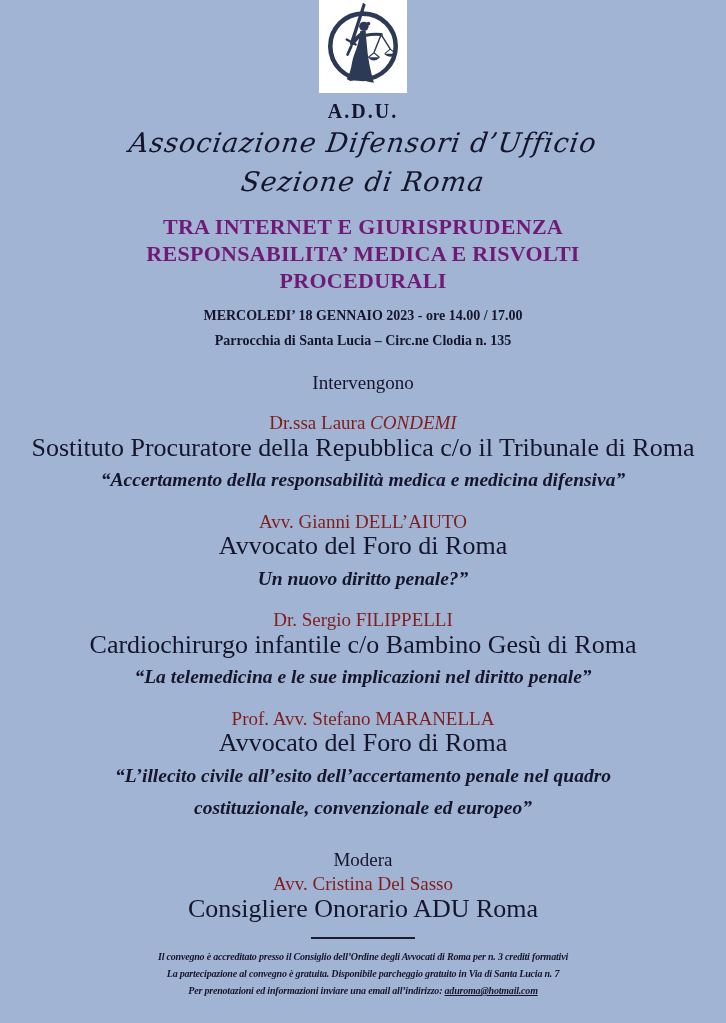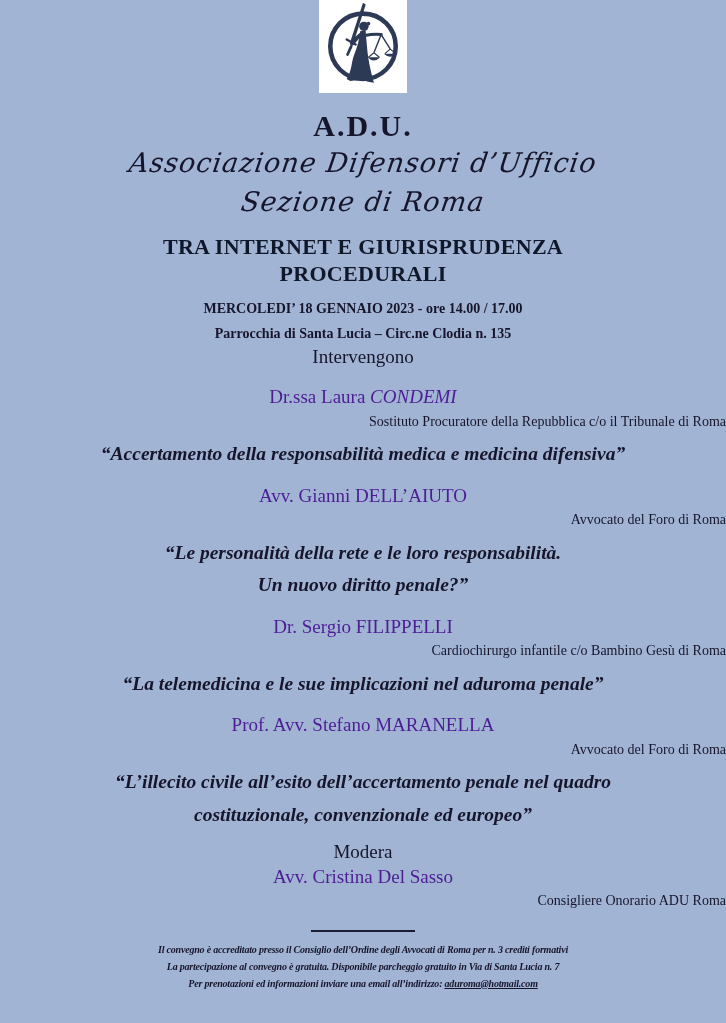--- a/index.html
+++ b/index.html
@@ -16,56 +16,57 @@
   .logo-box {
     width: 88px;
     height: 93px;
     margin: 0 auto;
     background: #ffffff;
     display: flex;
     align-items: center;
     justify-content: center;
   }
   .org-abbrev {
-    margin-top: 16px;
-    font-size: 30px;
+    margin-top: 7px;
+    font-size: 20px;
     font-weight: bold;
     letter-spacing: 2px;
   }
   .script-line {
     font-family: "DejaVu Serif", serif;
     font-style: italic;
     font-size: 27px;
     line-height: 39px;
     letter-spacing: 1px;
     transform: skewX(-8deg);
   }
   .event-title {
     margin-top: 12px;
-    color: #0f172a;
+    color: #701a75;
     font-weight: bold;
     font-size: 22px;
     line-height: 27px;
     letter-spacing: 0.3px;
   }
   .event-when {
     margin-top: 9px;
     font-weight: bold;
     font-size: 14px;
     line-height: 25px;
   }
   .speakers-heading {
+    margin-top: 19px;
     font-size: 19px;
   }
   .speaker { margin-top: 17px; line-height: 24.5px; }
-  .speaker-name { color: #4c1d95; font-size: 19px; }
+  .speaker-name { color: #7f1d1d; font-size: 19px; }
   .name-em { font-style: italic; }
-  .speaker-role { font-size: 14px; text-align: right; }
+  .speaker-role { font-size: 26px; }
   .speaker-talk { font-size: 19.5px; font-weight: bold; font-style: italic; margin-top: 8px; }
-  .moderator { margin-top: 13px; line-height: 24.5px; }
+  .moderator { margin-top: 27px; line-height: 24.5px; }
   .moderator-heading { font-size: 19px; }
   .separator {
     width: 104px;
     border: none;
     border-top: 2px solid #1c1c33;
     margin: 16px auto 0;
   }
   .footer {
     margin-top: 9px;
     font-weight: bold;
@@ -106,48 +107,48 @@
       </svg>
     </span>
   </div>
 
   <div class="org-abbrev">A.D.U.</div>
   <div class="script-line">Associazione Difensori d’Ufficio</div>
   <div class="script-line">Sezione di Roma</div>
 
   <div class="event-title">
     <div>TRA INTERNET E GIURISPRUDENZA</div>
+    <div>RESPONSABILITA’ MEDICA E RISVOLTI</div>
     <div>PROCEDURALI</div>
   </div>
 
   <div class="event-when">
     <div>MERCOLEDI’ 18 GENNAIO 2023 - ore 14.00 / 17.00</div>
     <div>Parrocchia di Santa Lucia – Circ.ne Clodia n. 135</div>
   </div>
 
   <div class="speakers-heading">Intervengono</div>
 
   <div class="speaker">
     <div class="speaker-name"><span>Dr.ssa Laura </span><span class="name-em">CONDEMI</span></div>
     <div class="speaker-role">Sostituto Procuratore della Repubblica c/o il Tribunale di Roma</div>
     <div class="speaker-talk">“Accertamento della responsabilità medica e medicina difensiva”</div>
 
   </div>
 
   <div class="speaker">
     <div class="speaker-name"><span>Avv. Gianni DELL’AIUTO</span></div>
     <div class="speaker-role">Avvocato del Foro di Roma</div>
-    <div class="speaker-talk">“Le personalità della rete e le loro responsabilità.</div>
     <div class="speaker-talk">Un nuovo diritto penale?”</div>
   </div>
 
   <div class="speaker">
     <div class="speaker-name"><span>Dr. Sergio FILIPPELLI</span></div>
     <div class="speaker-role">Cardiochirurgo infantile c/o Bambino Gesù di Roma</div>
-    <div class="speaker-talk">“La telemedicina e le sue implicazioni nel aduroma penale”</div>
+    <div class="speaker-talk">“La telemedicina e le sue implicazioni nel diritto penale”</div>
 
   </div>
 
   <div class="speaker">
     <div class="speaker-name"><span>Prof. Avv. Stefano MARANELLA</span></div>
     <div class="speaker-role">Avvocato del Foro di Roma</div>
     <div class="speaker-talk">“L’illecito civile all’esito dell’accertamento penale nel quadro</div>
     <div class="speaker-talk">costituzionale, convenzionale ed europeo”</div>
   </div>
 

